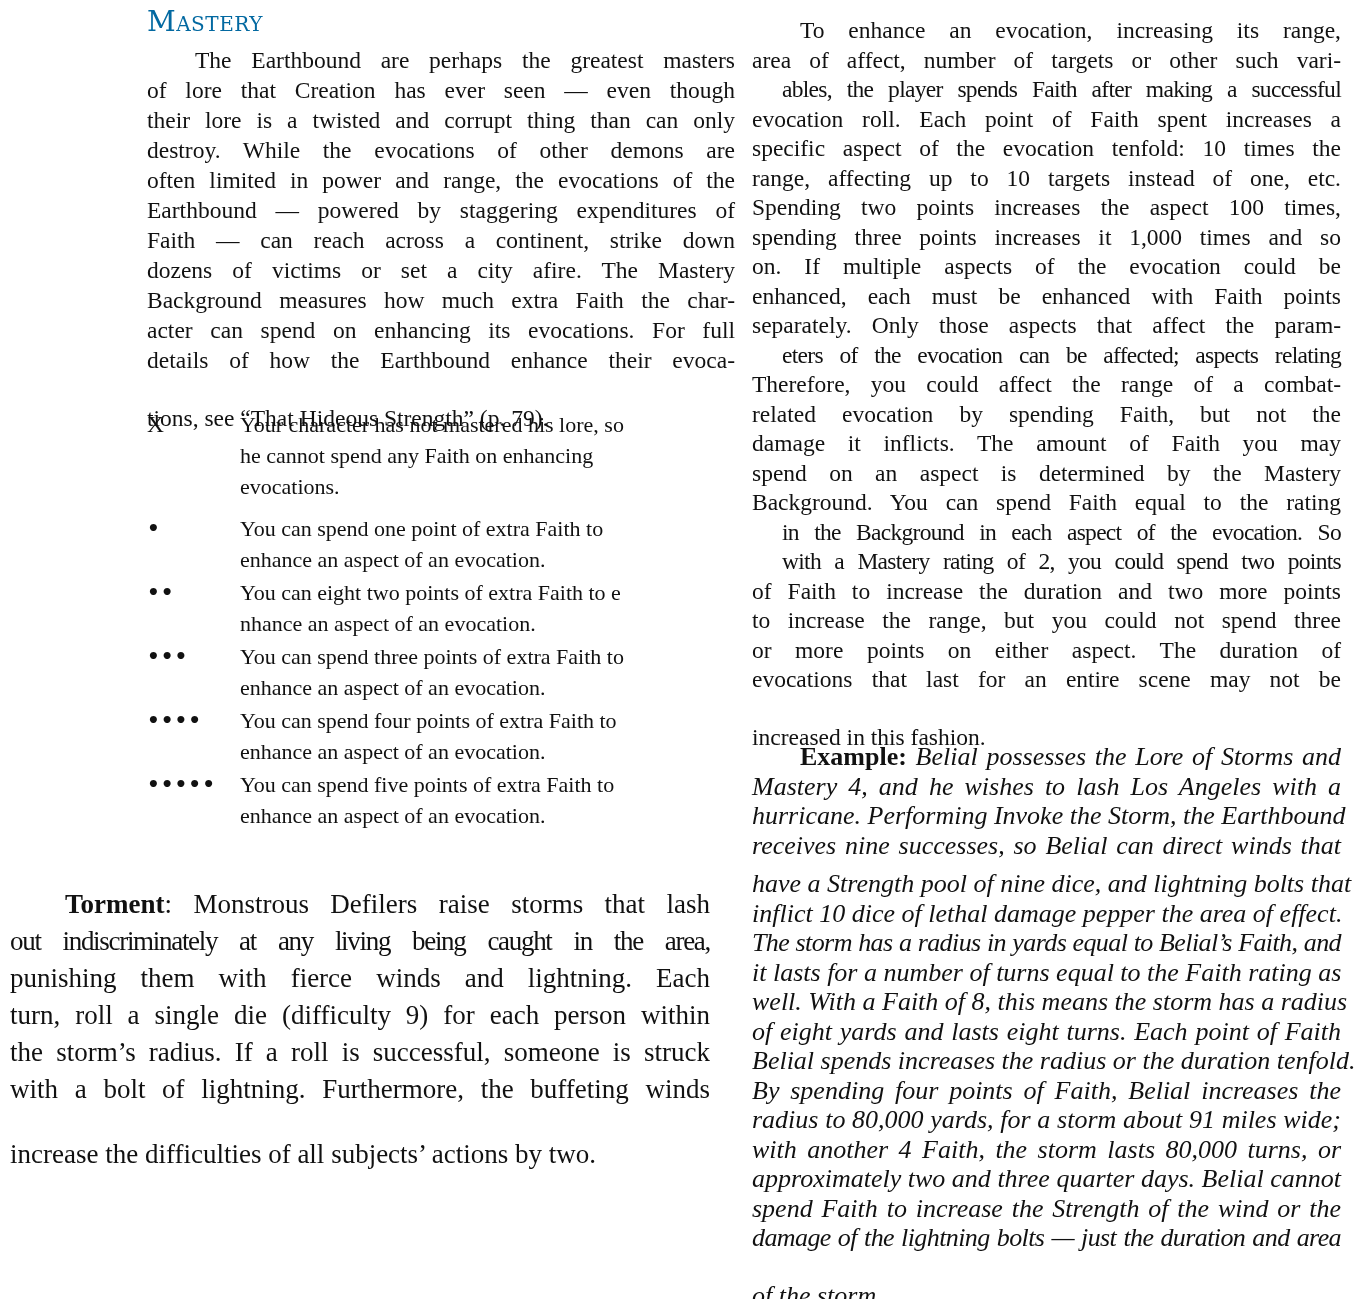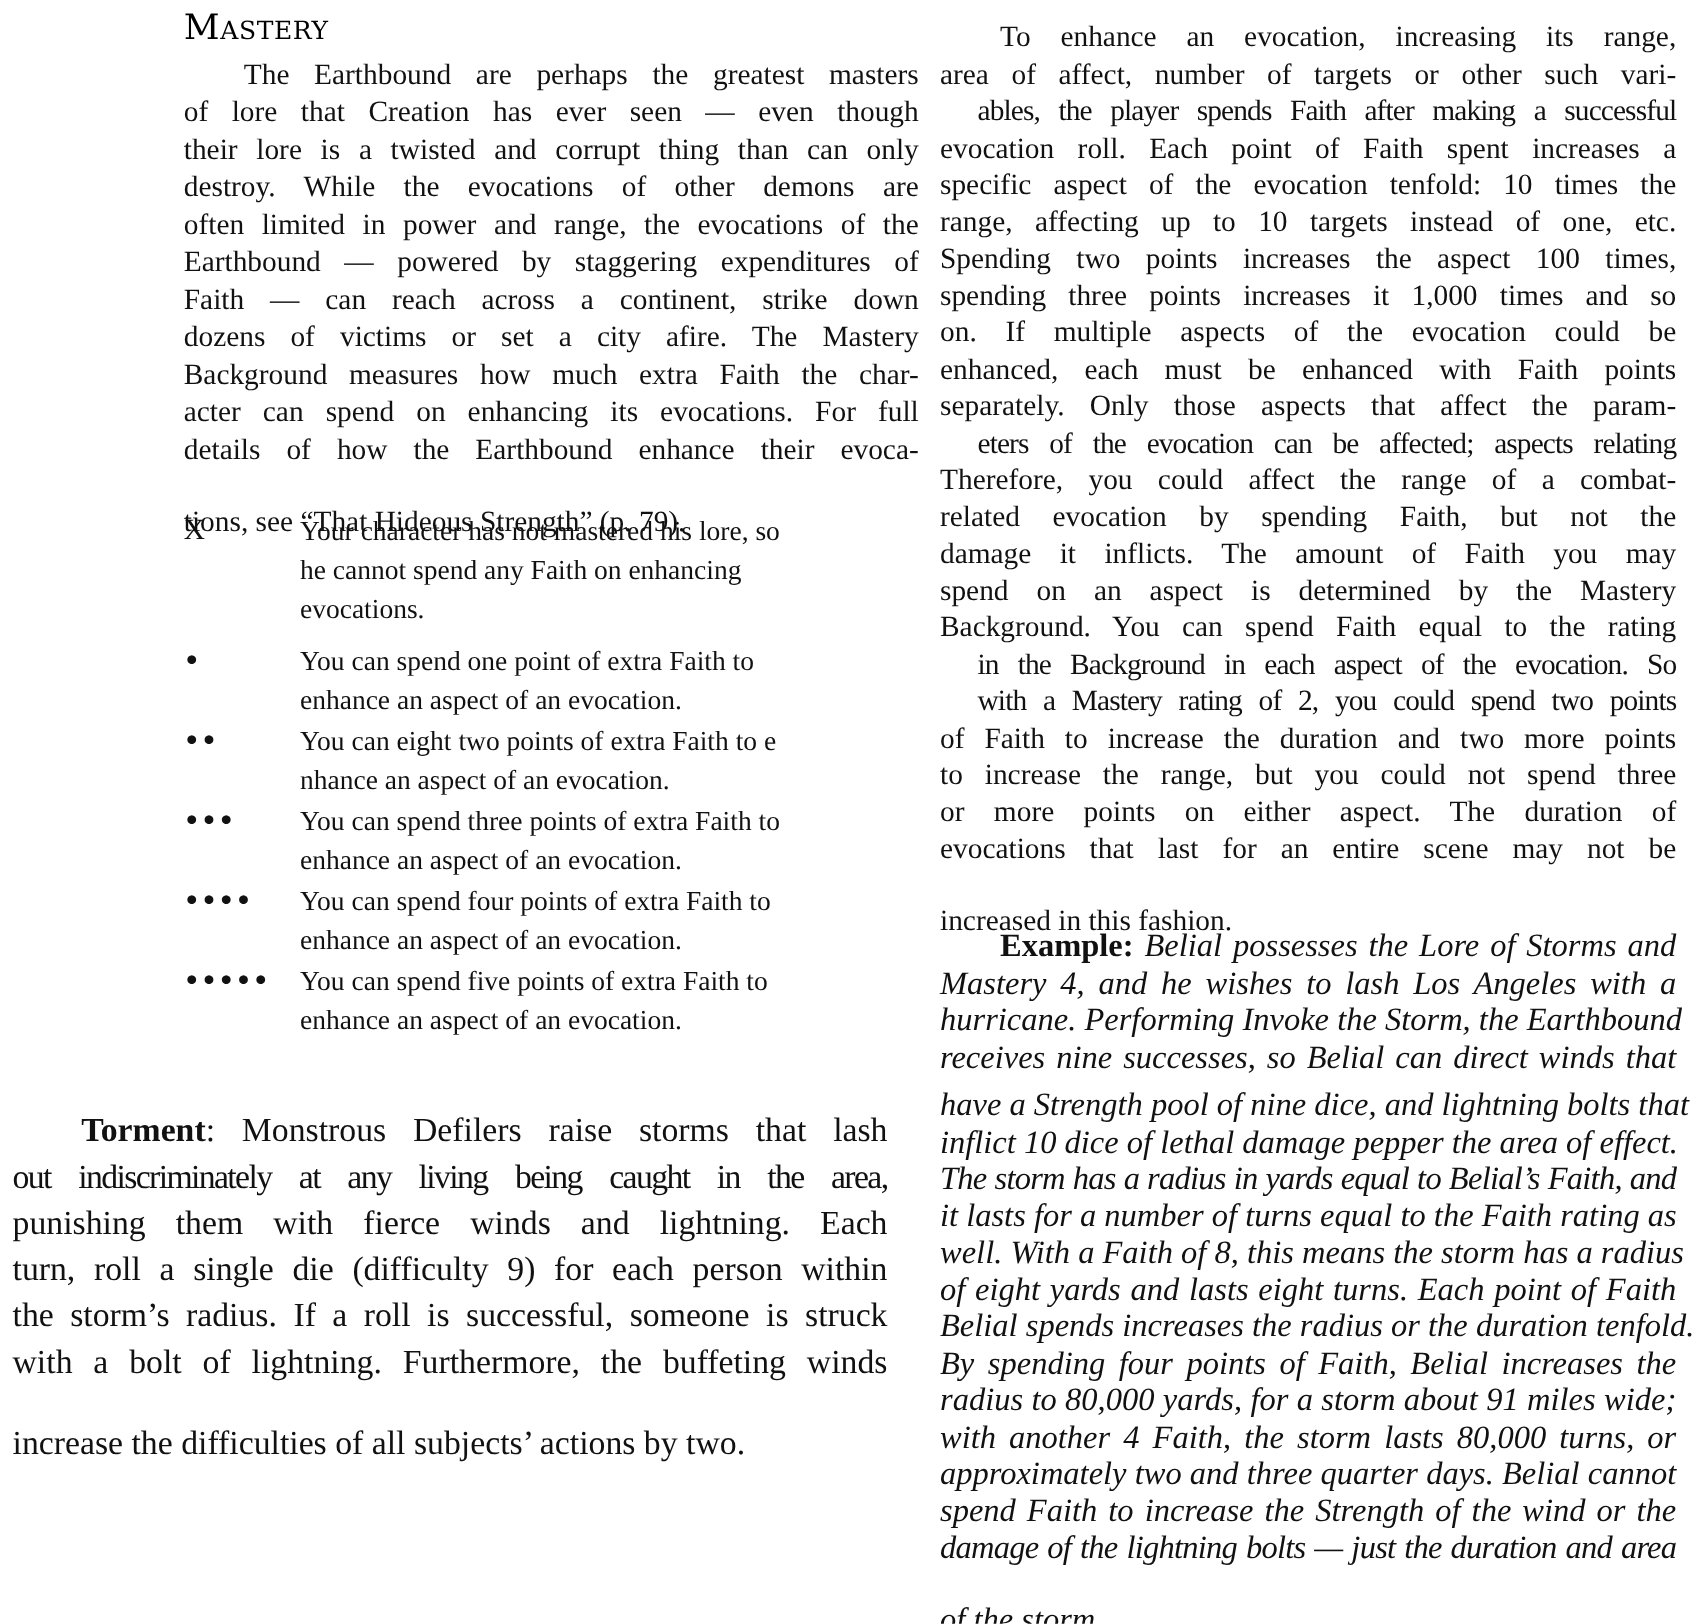--- a/index.html
+++ b/index.html
@@ -20,21 +20,21 @@
       position: absolute;
       left: 147px;
       top: 4px;
       font-family: "DejaVu Serif", "Liberation Serif", serif;
       font-size: 28px;
       line-height: 36px;
       font-variant: small-caps;
       letter-spacing: 0.5px;
       font-weight: normal;
       margin: 0;
-      color: #000000;
+      color: #0369a1;
     }
     .lines {
       position: absolute;
       left: 147px;
       width: 588px;
       font-size: 23.5px;
       line-height: 30px;
     }
     .line {
       display: block;

